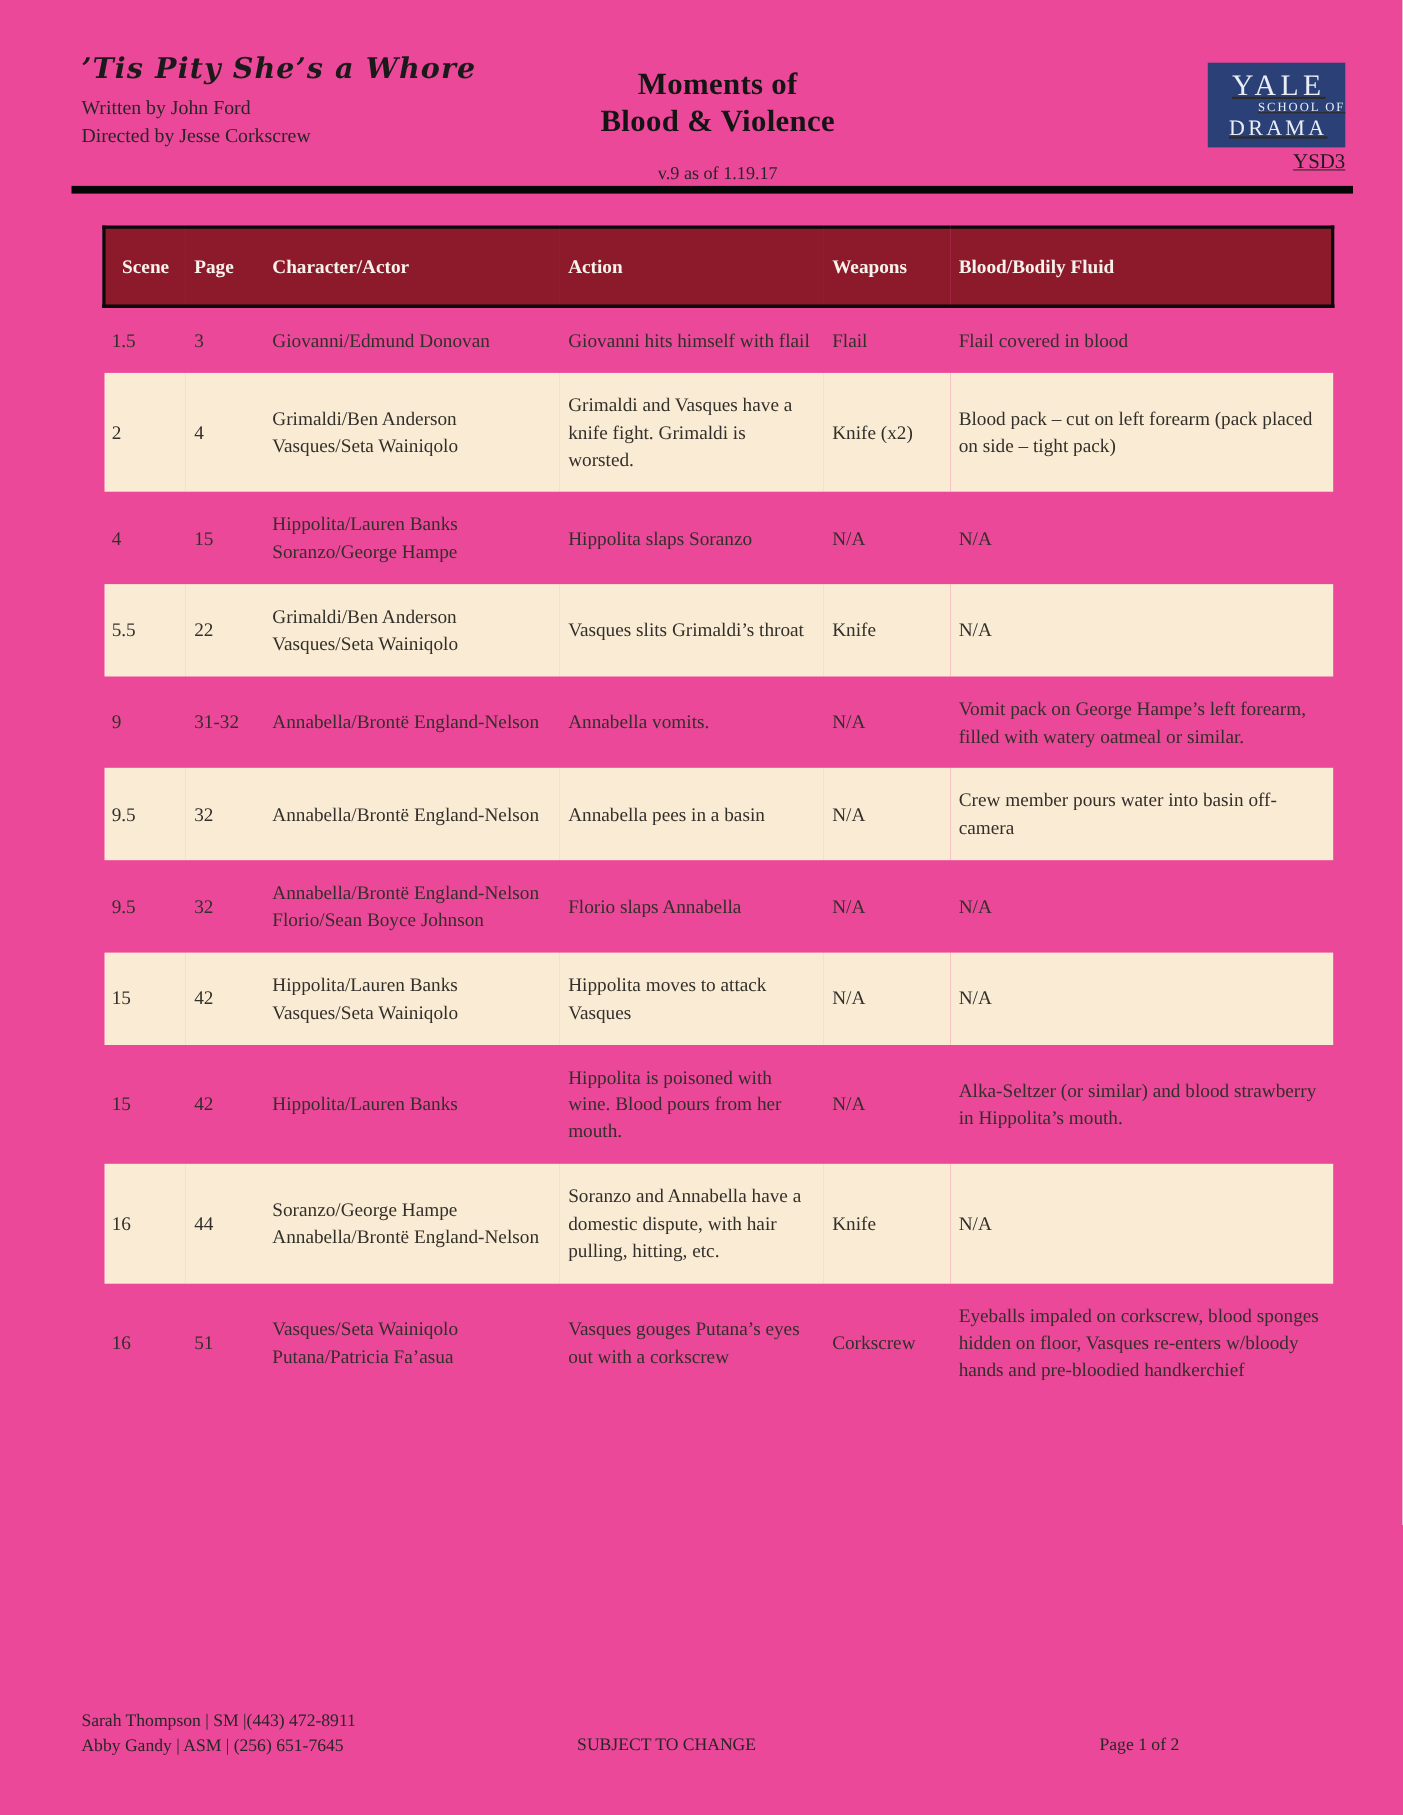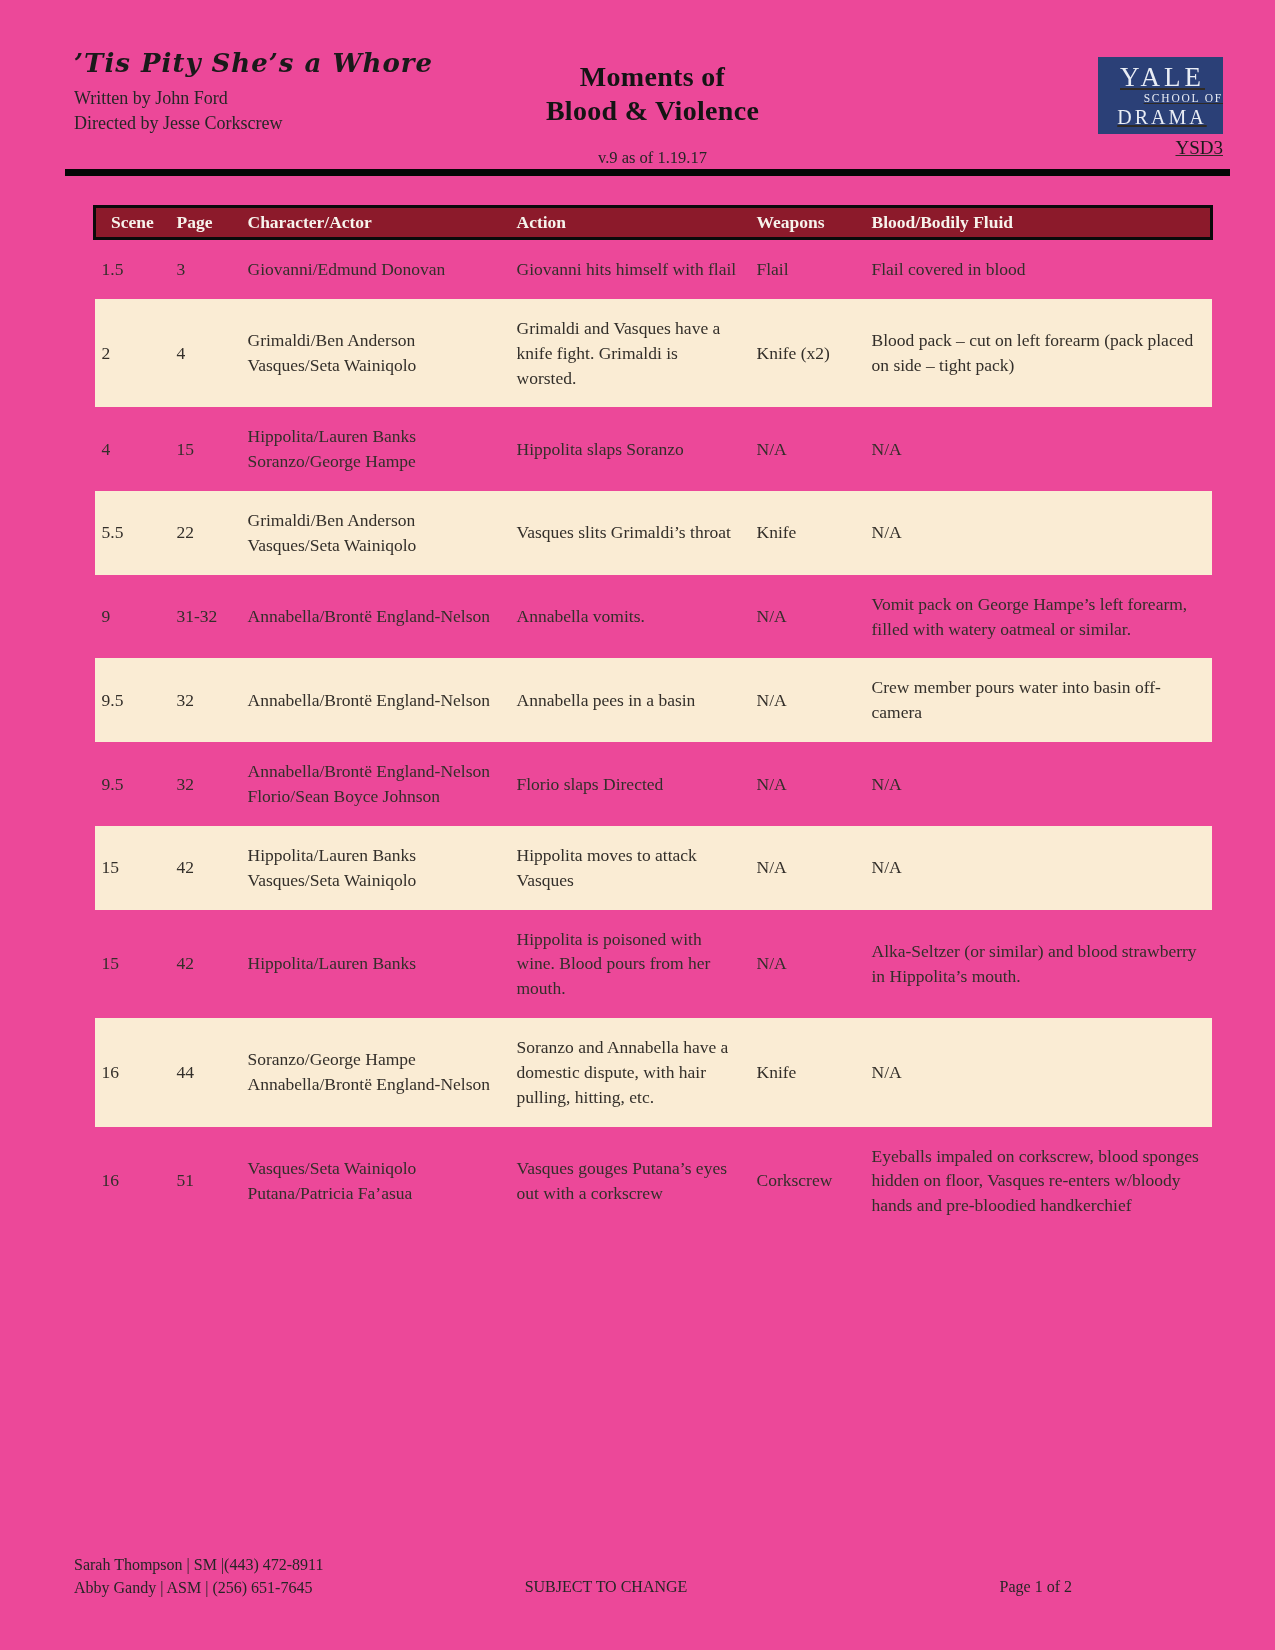--- a/index.html
+++ b/index.html
@@ -56,21 +56,21 @@
   col.c-page{width:71px;}
   col.c-char{width:269px;}
   col.c-action{width:240px;}
   col.c-weapons{width:115px;}
   col.c-blood{width:348px;}
 
   thead th{
     background:var(--maroon);color:#f7f3ec;
     font-weight:bold;text-align:left;
     font-size:17.5px;
-    padding:4px 8px;
+    padding:24px 8px;
     border-top:3px solid #0a0a0a;
     border-bottom:3px solid #0a0a0a;
     margin-top:44px;
   }
   thead th:first-child{border-left:3px solid #0a0a0a;padding-left:15px;}
   thead th:last-child{border-right:3px solid #0a0a0a;}
 
   tbody td{
     vertical-align:middle;
     padding:17px 10px 17px 8px;
@@ -183,21 +183,21 @@
       <td class="cell-characters">Annabella/Brontë England-Nelson</td>
       <td class="cell-action">Annabella pees in a basin</td>
       <td class="cell-weapons">N/A</td>
       <td class="cell-blood">Crew member pours water into basin off-camera</td>
     </tr>
         <tr>
       <td class="cell-scene">9.5</td>
       <td class="cell-page">32</td>
       <td class="cell-characters">Annabella/Brontë England-Nelson
 Florio/Sean Boyce Johnson</td>
-      <td class="cell-action">Florio slaps Directed</td>
+      <td class="cell-action">Florio slaps Annabella</td>
       <td class="cell-weapons">N/A</td>
       <td class="cell-blood">N/A</td>
     </tr>
         <tr>
       <td class="cell-scene">15</td>
       <td class="cell-page">42</td>
       <td class="cell-characters">Hippolita/Lauren Banks
 Vasques/Seta Wainiqolo</td>
       <td class="cell-action">Hippolita moves to attack Vasques</td>
       <td class="cell-weapons">N/A</td>

